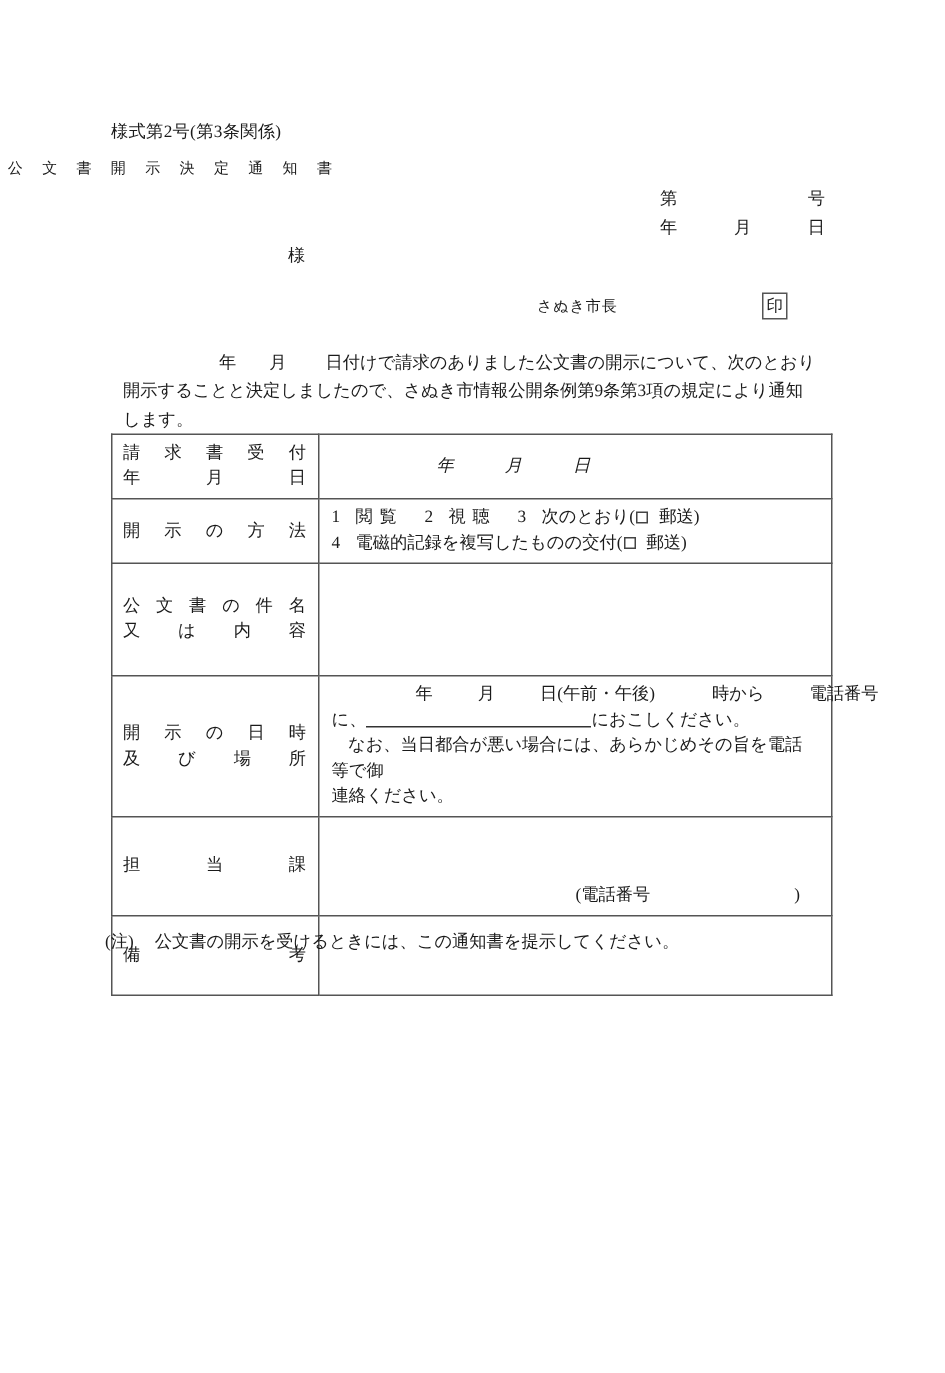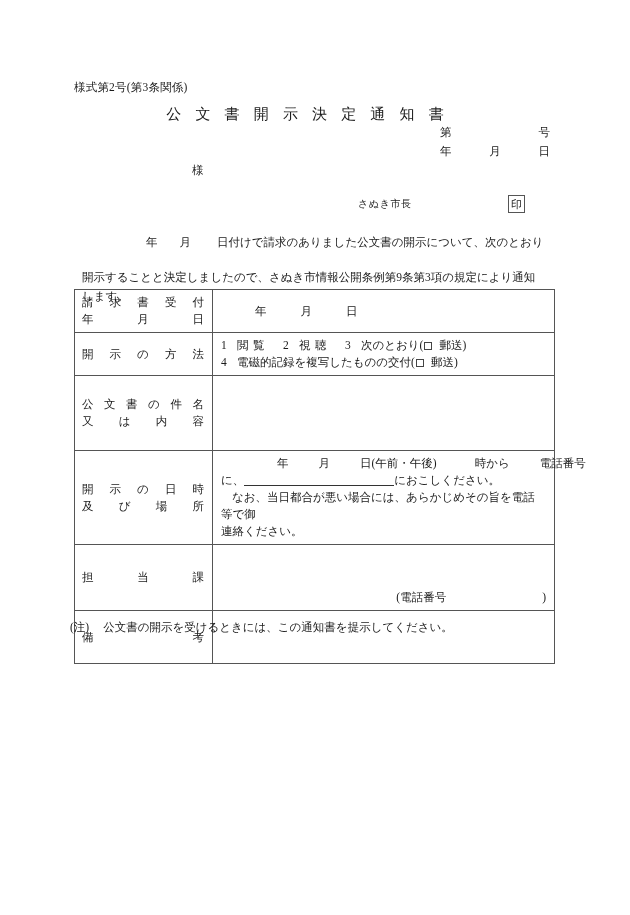--- a/index.html
+++ b/index.html
@@ -40,22 +40,21 @@
   #form-number {
     left: 74px;
     top: 80px;
     font-size: 11.5px;
     letter-spacing: 0.2px;
   }
   #doc-title {
     left: 0;
     right: 0;
     top: 105px;
-    text-align: center;
-    font-size: 15px;
+    font-size: 10px;
     letter-spacing: 5.2px;
     text-indent: 5.2px;
   }
   #issue-number-row {
     left: 440px;
     top: 125px;
     font-size: 11.5px;
     width: 110px;
   }
   #issue-date-row {
@@ -95,21 +94,21 @@
     font-size: 11.5px;
     line-height: 19px;
     text-align: justify;
   }
   #body-paragraph .lead-blank {
     display: inline-block;
     width: 72px;
   }
   #body-paragraph .gap-s { display: inline-block; width: 22px; }
   #body-paragraph .gap-m { display: inline-block; width: 26px; }
-  #body-paragraph .l2 { display: block; text-indent: 8px; margin-top: 16px; }
+  #body-paragraph .l2 { display: block; text-indent: 8px; }
   #body-paragraph .l3 { display: block; text-indent: 8px; }
 
   
   #form-table {
     left: 74px;
     top: 289px;
     width: 481px;
     border-collapse: collapse;
     table-layout: fixed;
     font-size: 11.5px;
@@ -122,21 +121,21 @@
   #form-table td.label {
     width: 122px;
     padding: 4px 8px 4px 7px;
     line-height: 17px;
   }
   #form-table td.value {
     padding: 4px 8px 4px 8px;
     line-height: 17px;
   }
   .row-receipt .value { text-align: left; }
-  .receipt-date { display: inline-block; margin-left: 34px; }
+  .receipt-date { display: inline-block; margin-left: 70px; font-style: italic; }
   .receipt-date .g { display: inline-block; width: 34px; }
 
   .method-line { white-space: nowrap; }
   .method-line .num { display: inline-block; width: 16px; }
   .method-line .mi { display: inline-block; letter-spacing: 4.5px; font-family: Liberation Mono, monospace; }
   .method-line .sp { display: inline-block; width: 14px; }
   .cb {
     display: inline-block;
     width: 8px;
     height: 8px;
@@ -157,21 +156,21 @@
   .blank-rule {
     display: inline-block;
     width: 150px;
     border-bottom: 1px solid #333;
     height: 12px;
     vertical-align: -2px;
   }
   .dt-note { display: block; text-indent: 11px; }
 
   .row-dept td { height: 22px; }
-  .tel-wrap { display: block; text-align: right; padding-left: 150px; margin-top: 40px; }
+  .tel-wrap { display: block; text-align: center; padding-left: 150px; margin-top: 40px; }
   .tel-wrap .tgap { display: inline-block; width: 96px; }
 
   .row-remarks td { height: 44px; }
 
   
   #footnote {
     left: 70px;
     top: 620px;
     font-size: 11.5px;
   }

